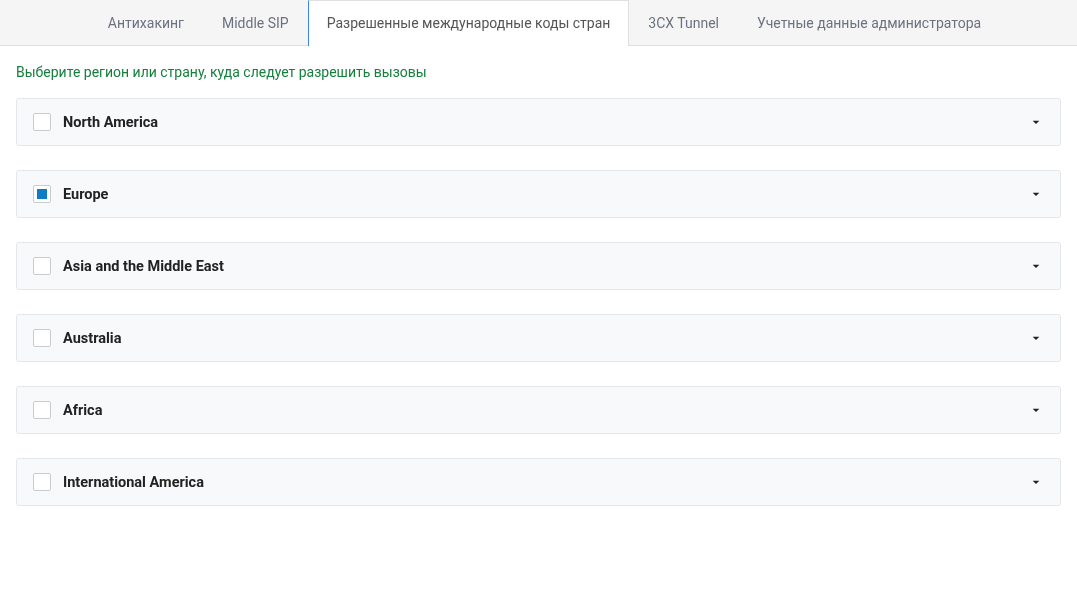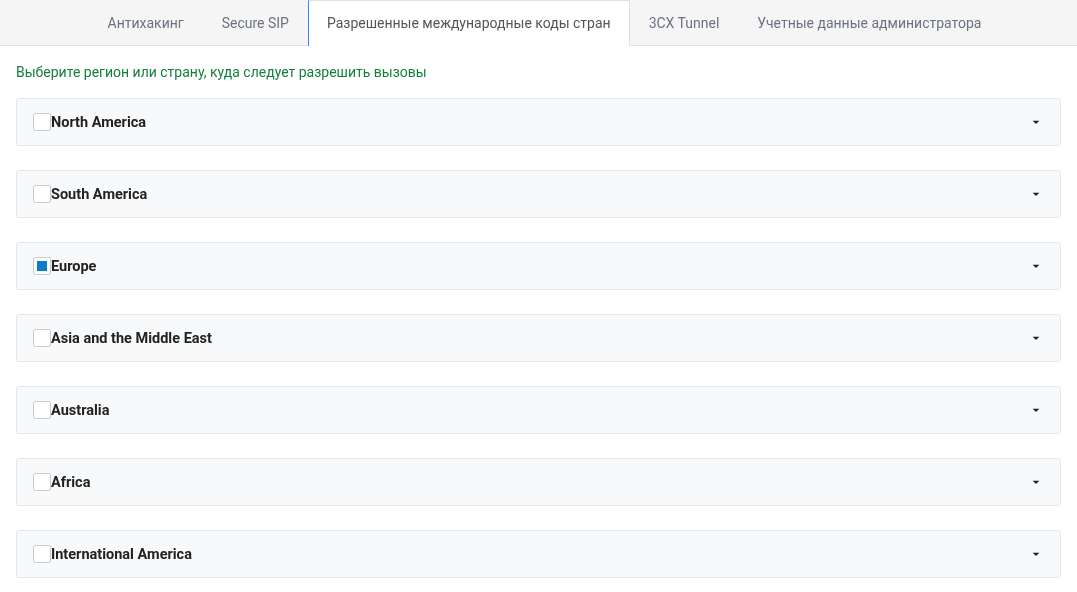--- a/index.html
+++ b/index.html
@@ -55,20 +55,21 @@
       margin-bottom: 24px;
       padding: 14px 16px;
       display: flex;
       align-items: center;
       justify-content: space-between;
       cursor: pointer;
     }
     .region-left {
       display: flex;
       align-items: center;
+      gap: 12px;
     }
     .checkbox {
       width: 18px;
       height: 18px;
       border: 1px solid #c8ccd0;
       background: #fff;
       border-radius: 2px;
       display: flex;
       align-items: center;
       justify-content: center;
@@ -97,21 +98,21 @@
       width: 16px;
       height: 16px;
       fill: #222;
     }
   </style>
 </head>
 <body>
 
 <div class="tabs-container">
   <div class="tab">Антихакинг</div>
-  <div class="tab">Secure SIP</div>
+  <div class="tab">Middle SIP</div>
   <div class="tab active">Разрешенные международные коды стран</div>
   <div class="tab">3CX Tunnel</div>
   <div class="tab">Учетные данные администратора</div>
 </div>
 
 <div class="content">
   <div class="description">Выберите регион или страну, куда следует разрешить вызовы</div>
 
   <div class="region-list">
 
@@ -120,31 +121,20 @@
         <div class="checkbox"></div>
         <span class="region-label">North America</span>
       </div>
       <span class="chevron">
         <svg viewBox="0 0 24 24">
             <path d="M7 10l5 5 5-5z"></path>
           </svg>
       </span>
     </div>
 
-    <div class="region-row">
-      <div class="region-left">
-        <div class="checkbox"></div>
-        <span class="region-label">South America</span>
-      </div>
-      <span class="chevron">
-        <svg viewBox="0 0 24 24">
-            <path d="M7 10l5 5 5-5z"></path>
-          </svg>
-      </span>
-    </div>
 
     <div class="region-row">
       <div class="region-left">
         <div class="checkbox partial"></div>
         <span class="region-label">Europe</span>
       </div>
       <span class="chevron">
         <svg viewBox="0 0 24 24">
             <path d="M7 10l5 5 5-5z"></path>
           </svg>

